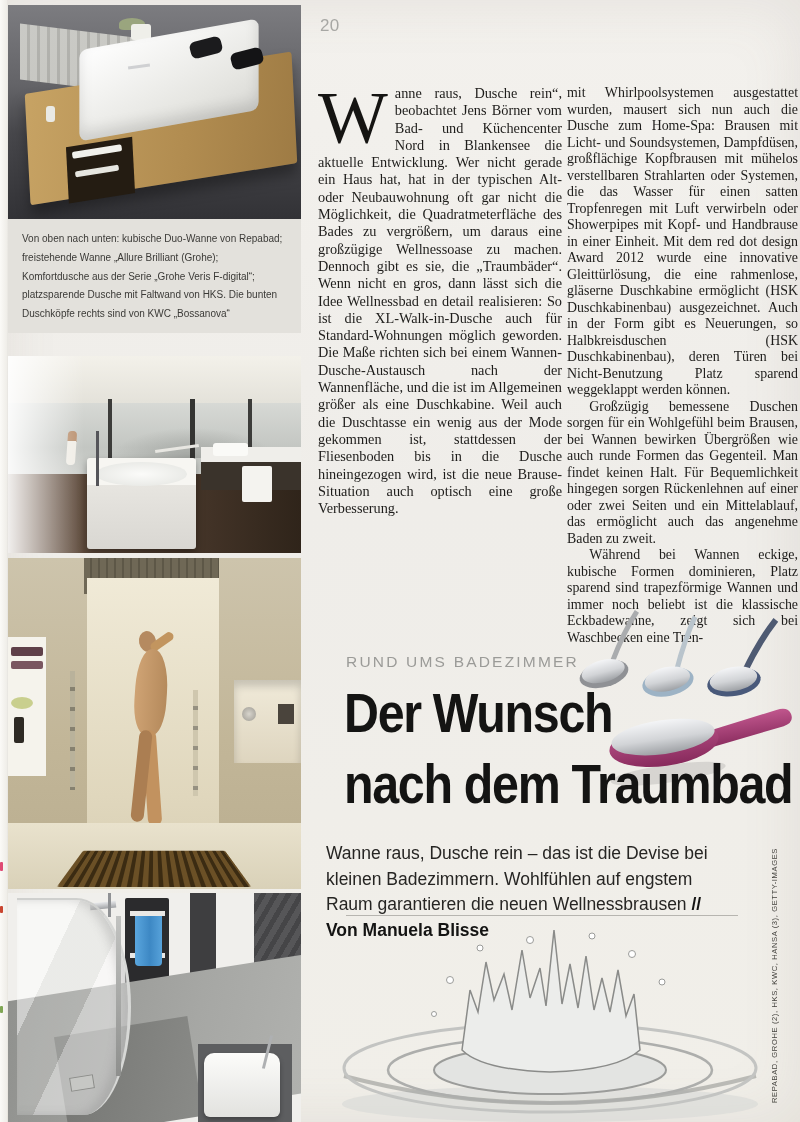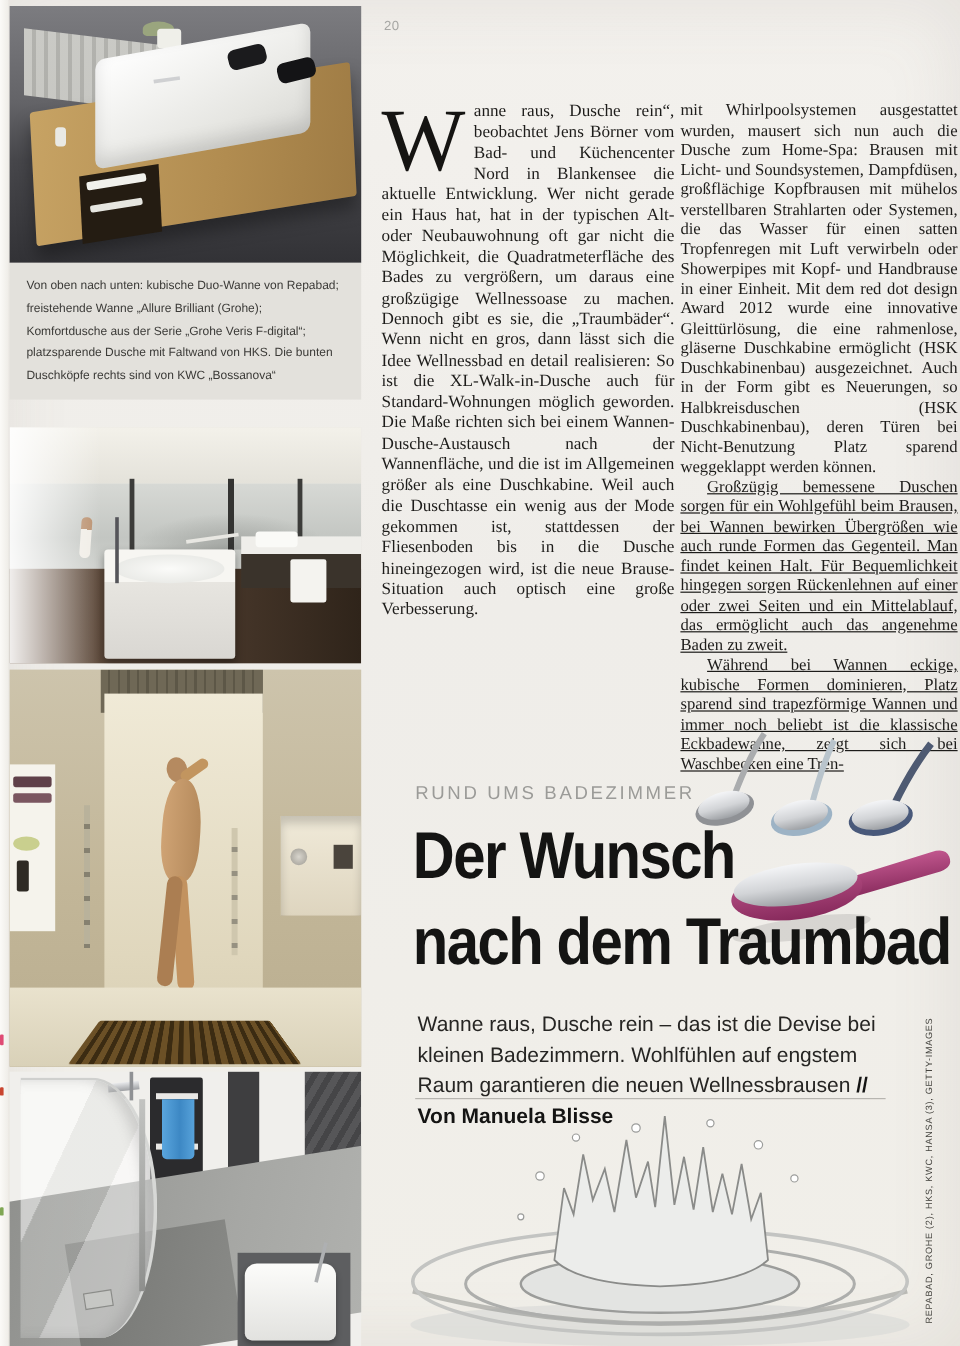--- a/index.html
+++ b/index.html
@@ -1,35 +1,35 @@
 <!DOCTYPE html>
 <html><head>
 <meta charset="utf-8">
 <style>
   html,body{margin:0;padding:0;}
   body{width:800px;height:1122px;overflow:hidden;background:#efede8;font-family:"Liberation Sans",sans-serif;}
   .page{position:relative;width:800px;height:1122px;background:linear-gradient(180deg,#f3f1ed 0%,#efede9 45%,#f1efe9 100%);box-shadow:inset 0 0 60px rgba(120,110,95,.12);}
   .abs{position:absolute;}
   .edge-strip{left:0;top:0;width:7px;height:1122px;background:linear-gradient(90deg,#fbfaf7,#efede8);}
   
-  .header{left:320px;top:16px;color:#a7a7a4;font-size:11px;letter-spacing:.4px;display:flex;gap:16px;}
+  .header{left:320px;top:16px;color:#a7a7a4;font-size:17px;letter-spacing:.4px;display:flex;gap:16px;}
   
   .photo{overflow:hidden;background:#888;}
   
   .caption-box{left:8px;top:219px;width:293px;height:114px;background:#e3e1dc;box-sizing:border-box;padding:11px 14px;}
   .caption-text{font-size:10px;line-height:18.8px;color:#3b3a37;}
   
   .col{position:absolute;text-align:justify;color:#1d1c1a;font-family:"Liberation Serif",serif;font-size:14.3px;line-height:17.3px;}
   .col p{margin:0;}
-  .col p.indent{text-indent:1.6em;text-decoration:underline;}
+  .col p.indent{text-indent:1.6em;}
   .dropcap{float:left;font-family:"Liberation Serif",serif;font-weight:400;font-size:74px;line-height:58px;padding:4px 7px 0 0;color:#151412;}
   
   .kicker{left:346px;top:653px;color:#9b9b98;font-size:15.5px;letter-spacing:2.2px;}
   .headline{left:344px;top:678px;width:470px;color:#141413;font-weight:bold;font-size:55px;line-height:71px;letter-spacing:-1.5px;transform:scaleX(.88);transform-origin:left top;white-space:nowrap;}
-  .standfirst{left:348px;top:841px;width:405px;font-size:17.5px;line-height:25.5px;color:#262523;}
+  .standfirst{left:326px;top:841px;width:405px;font-size:17.5px;line-height:25.5px;color:#262523;}
   .standfirst b{color:#141413;}
   .rule{left:346px;top:915px;width:392px;height:1px;background:#b7b5b0;}
   
   .credit{left:770px;top:878px;height:225px;writing-mode:vertical-rl;transform:rotate(180deg);font-size:7.6px;letter-spacing:.6px;color:#45443f;white-space:nowrap;}
   .scanmark{width:3px;border-radius:1px;}
 </style>
 </head>
 <body>
 
 <div class="page">

